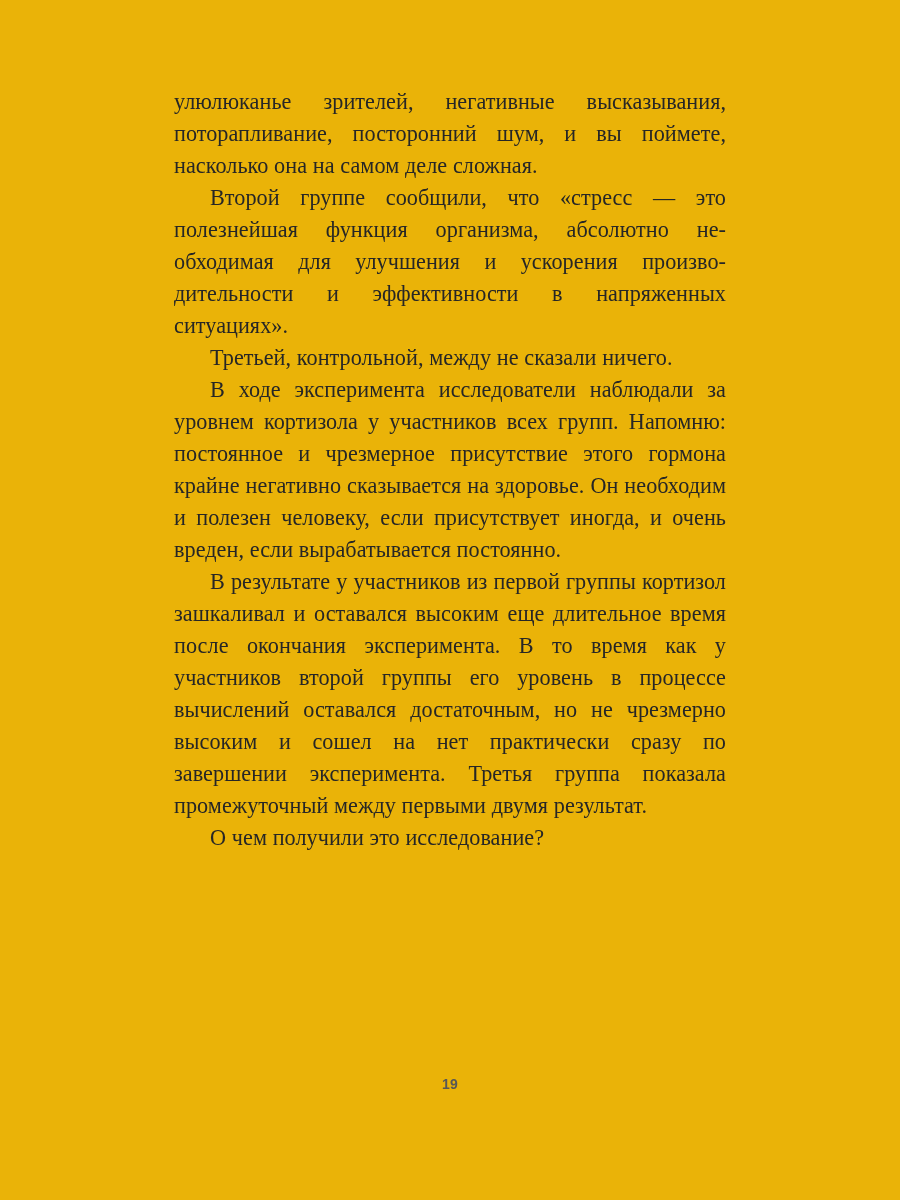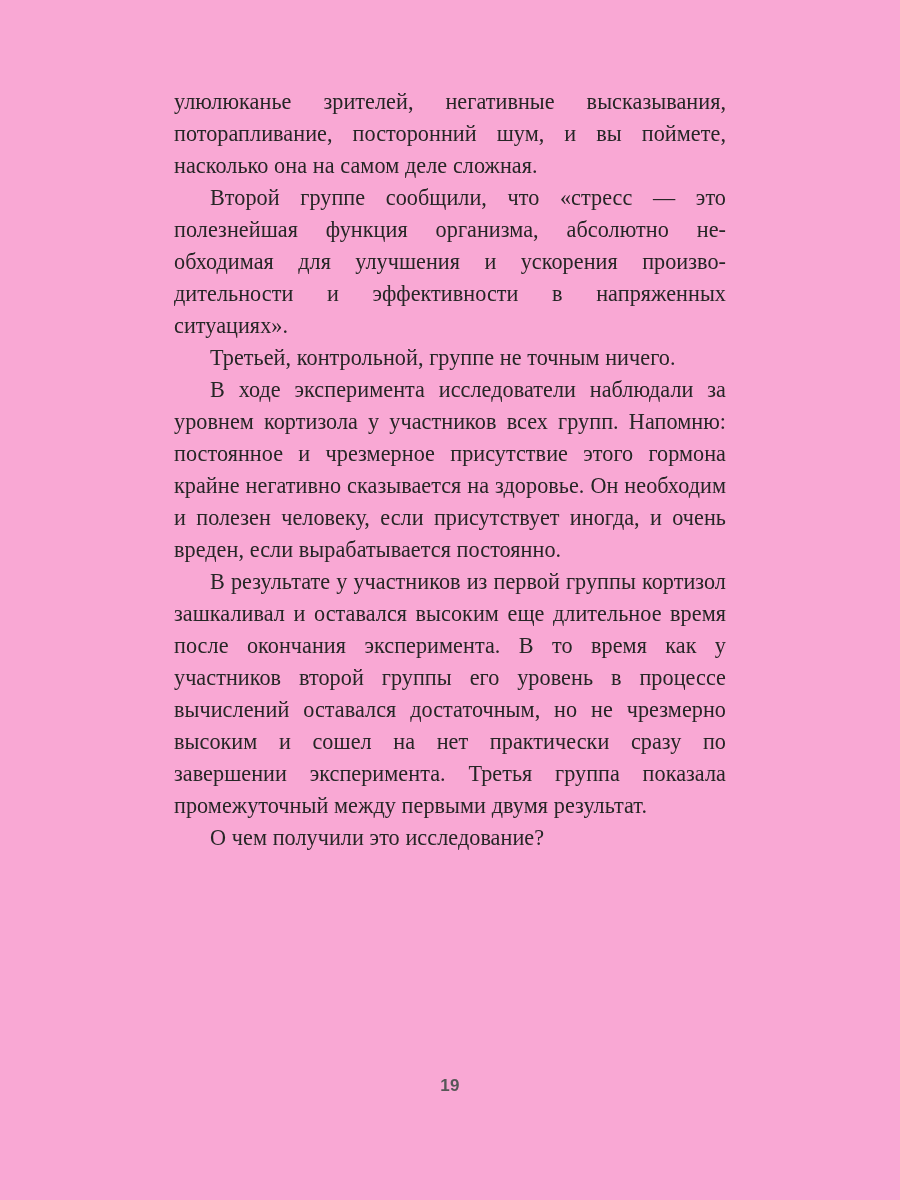--- a/index.html
+++ b/index.html
@@ -12,21 +12,21 @@
     height: 1200px;
     background: #ffffff;
     font-family: "Liberation Serif", "DejaVu Serif", serif;
     -webkit-font-smoothing: antialiased;
   }
 
   .page {
     position: relative;
     width: 900px;
     height: 1200px;
-    background: #f9a8d4;
+    background: #eab308;
     overflow: hidden;
     box-sizing: border-box;
   }
 
   .text-column {
     position: absolute;
     left: 174px;
     top: 86px;
     width: 552px;
   }
@@ -59,38 +59,38 @@
   }
 
   .folio {
     position: absolute;
     left: 0;
     top: 1076px;
     width: 900px;
     text-align: center;
     font-family: "Liberation Sans", "DejaVu Sans", sans-serif;
     font-weight: bold;
-    font-size: 17px;
+    font-size: 14px;
     letter-spacing: 0.3px;
     color: #575757;
   }
 </style>
 </head>
 <body>
 
 <div class="page">
 
   <div class="text-column">
 
     <p class="para continued">улюлюканье зрителей, негативные высказывания, поторапливание, посторонний шум, и вы поймете, насколько она на самом деле сложная.</p>
 
 
     <p class="para indented">Второй группе сообщили, что «стресс — это полезнейшая функция организма, абсолютно не­обходимая для улучшения и ускорения произво­дительности и эффективности в напряженных ситуациях».</p>
 
-    <p class="para indented">Третьей, контрольной, группе не точным ни­чего.</p>
+    <p class="para indented">Третьей, контрольной, между не сказали ни­чего.</p>
 
     <p class="para indented">В ходе эксперимента исследователи наблюда­ли за уровнем кортизола у участников всех групп. Напомню: постоянное и чрезмерное присутствие этого гормона крайне негативно сказывается на здоровье. Он необходим и полезен человеку, если присутствует иногда, и очень вреден, если выра­батывается постоянно.</p>
 
     <p class="para indented">В результате у участников из первой группы кортизол зашкаливал и оставался высоким еще длительное время после окончания эксперимента. В то время как у участников второй группы его уровень в процессе вычислений оставался доста­точным, но не чрезмерно высоким и сошел на нет практически сразу по завершении эксперимента. Третья группа показала промежуточный между первыми двумя результат.</p>
 
     <p class="para indented">О чем получили это исследование?</p>
 
   </div>
 
   <div class="folio">19</div>

